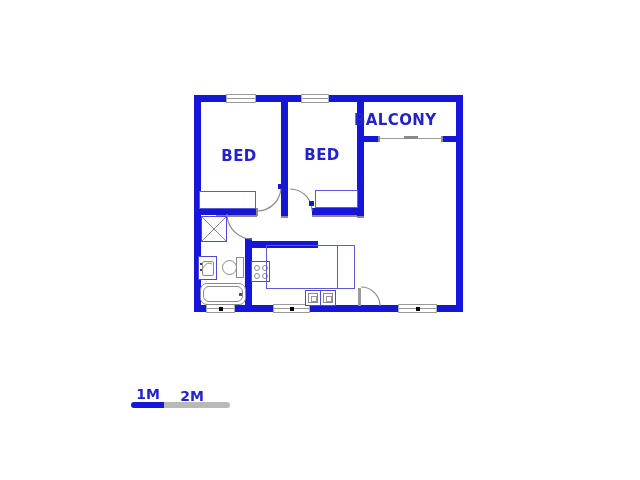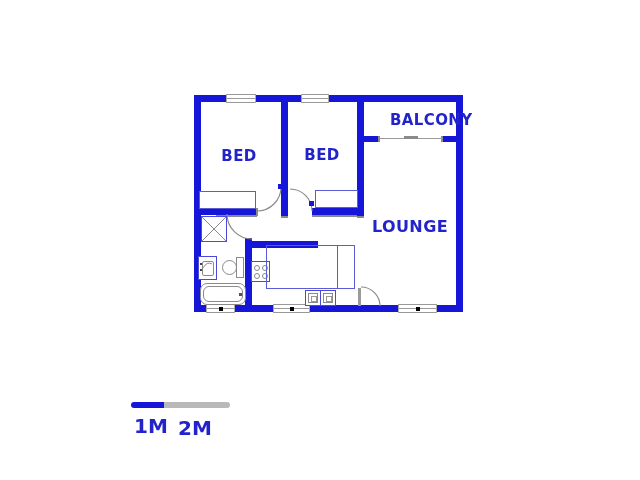--- a/index.html
+++ b/index.html
@@ -20,21 +20,21 @@
   }
   .win-mid{position:absolute;left:0;right:0;top:50%;height:1px;margin-top:-1px;background:#9a9a9a;}
   .win-dot{position:absolute;left:50%;top:50%;width:4px;height:4px;margin:-2px 0 0 -2px;background:var(--black,#000);}
   .thin-blue{position:absolute;box-sizing:border-box;border:1px solid var(--fixture,#4a4ad9);background:#fff;}
   .thin-gray{position:absolute;box-sizing:border-box;border:1px solid var(--gray,#8a8a8a);background:#fff;}
   .arc-svg{position:absolute;overflow:visible;}
   .arc-svg path{fill:none;stroke:#8a8a8a;stroke-width:1.2;}
   .leaf{position:absolute;background:var(--wall,#1616d9);}
   .burner{position:absolute;width:6px;height:6px;border:1px solid #8a8a8a;border-radius:50%;box-sizing:border-box;background:#fff;}
   .basin-dot{position:absolute;width:4px;height:4px;border:1px solid #999;background:#fff;}
-  .scale-label{position:absolute;color:var(--label,#2323cc);font-weight:bold;font-size:20px;text-align:center;margin-top:28px;}
+  .scale-label{position:absolute;color:var(--label,#2323cc);font-weight:bold;font-size:14px;text-align:center;}
   .scale-seg{position:absolute;height:6px;top:402px;}
 </style>
 </head>
 <body>
 
 <div id="canvas">
 
   <div class="wall" style="left:194px;top:95px;width:269px;height:7px;"></div>
   <div class="wall" style="left:194px;top:95px;width:7px;height:217px;"></div>
   <div class="wall" style="left:456px;top:95px;width:7px;height:217px;"></div>
@@ -137,21 +137,20 @@
   <div class="thin-blue" style="left:305px;top:290px;width:31px;height:16px;">
     <div class="cap" style="left:14px;top:0;width:1px;height:14px;background:var(--fixture,#4a4ad9);"></div>
     <div class="thin-gray" style="left:2px;top:2px;width:10px;height:10px;"></div>
     <div class="thin-gray" style="left:17px;top:2px;width:10px;height:10px;"></div>
     <div class="basin-dot" style="left:5px;top:5px;"></div>
     <div class="basin-dot" style="left:20px;top:5px;"></div>
   </div>
 
   <div class="room-label" style="left:217px;top:147px;width:44px;">BED</div>
   <div class="room-label" style="left:300px;top:146px;width:44px;">BED</div>
-  <div class="room-label" style="left:390px;top:111px;width:80px;">BALCONY</div>
-  <div class="room-label" style="left:370px;top:217px;width:80px;font-size:16px;">LOUNGE</div>
+  <div class="room-label" style="left:354px;top:111px;width:80px;">BALCONY</div>
 
   <div class="scale-label" style="left:134px;top:386px;width:28px;">1M</div>
   <div class="scale-label" style="left:178px;top:388px;width:28px;">2M</div>
   <div class="scale-seg" style="left:131px;width:33px;background:var(--wall,#1616d9);border-radius:3px 0 0 3px;"></div>
   <div class="scale-seg" style="left:164px;width:66px;background:var(--lightgray,#b9b9b9);border-radius:0 3px 3px 0;"></div>
 
 </div>
 
 </body></html>

